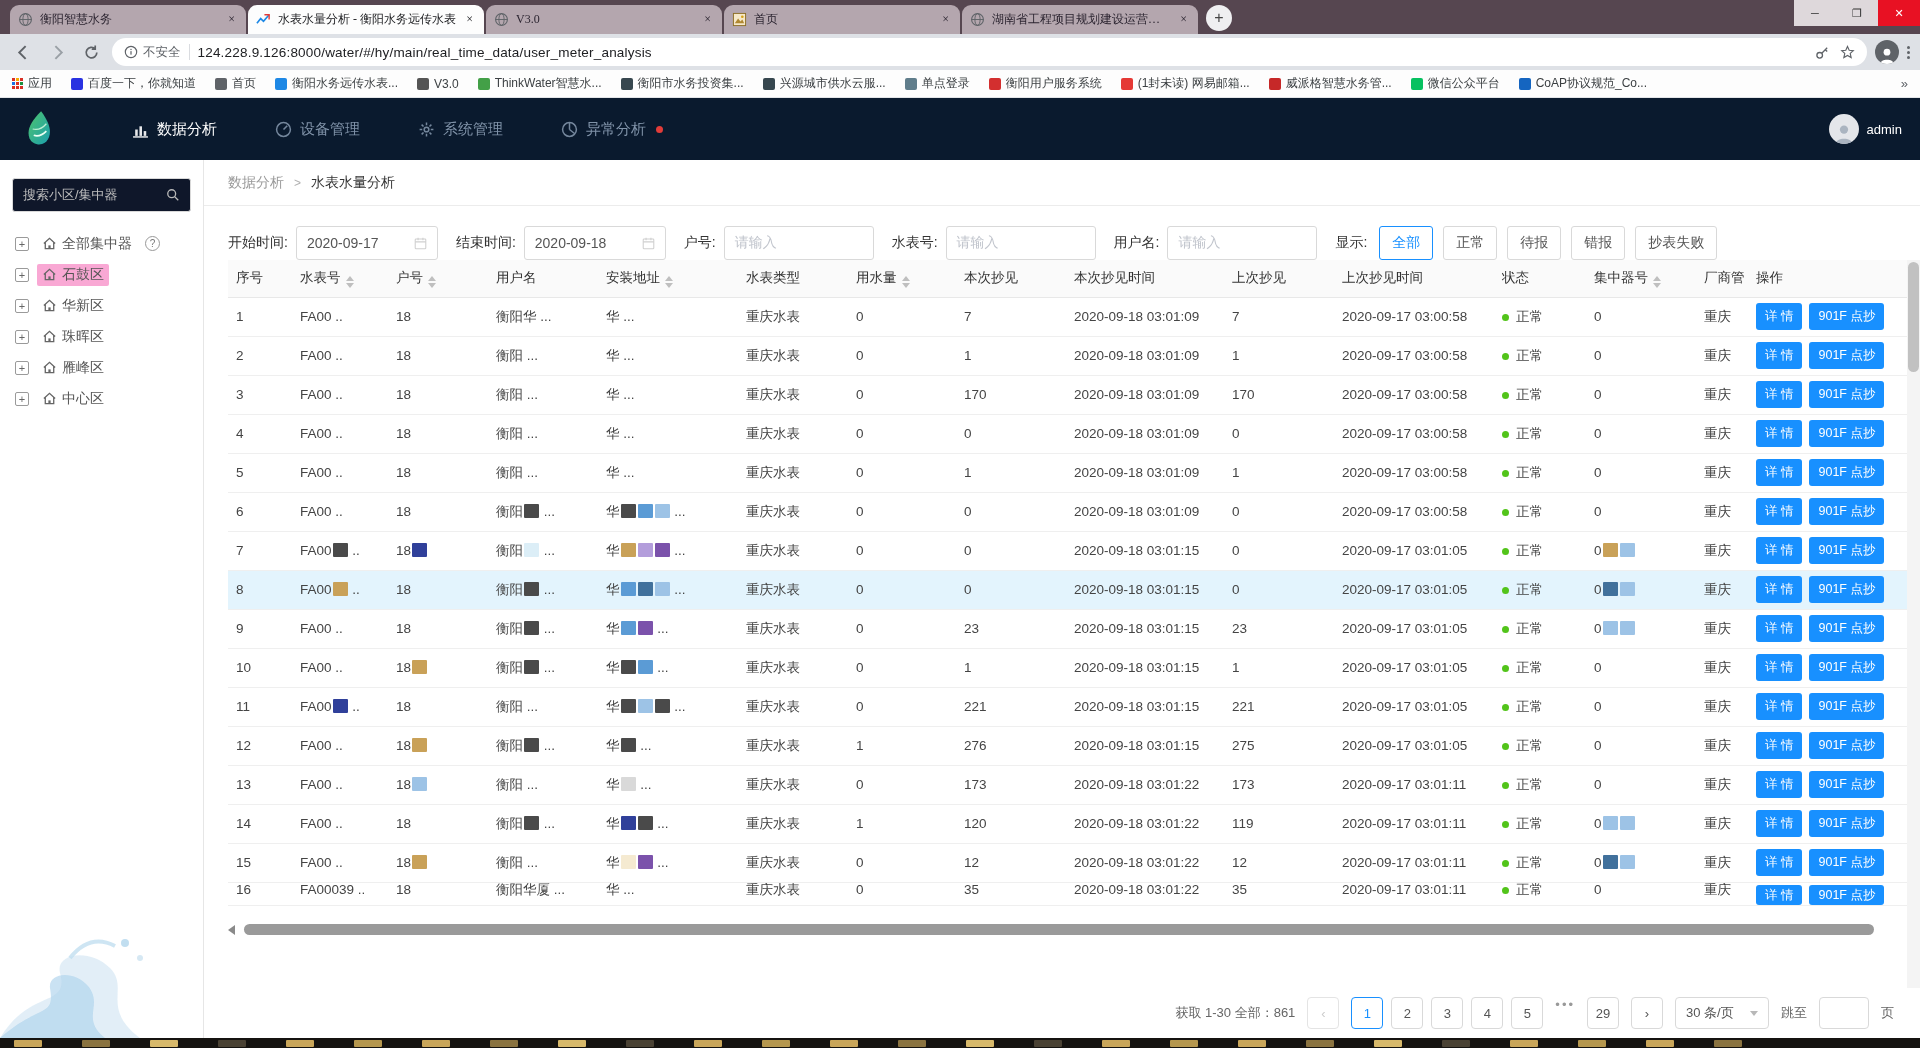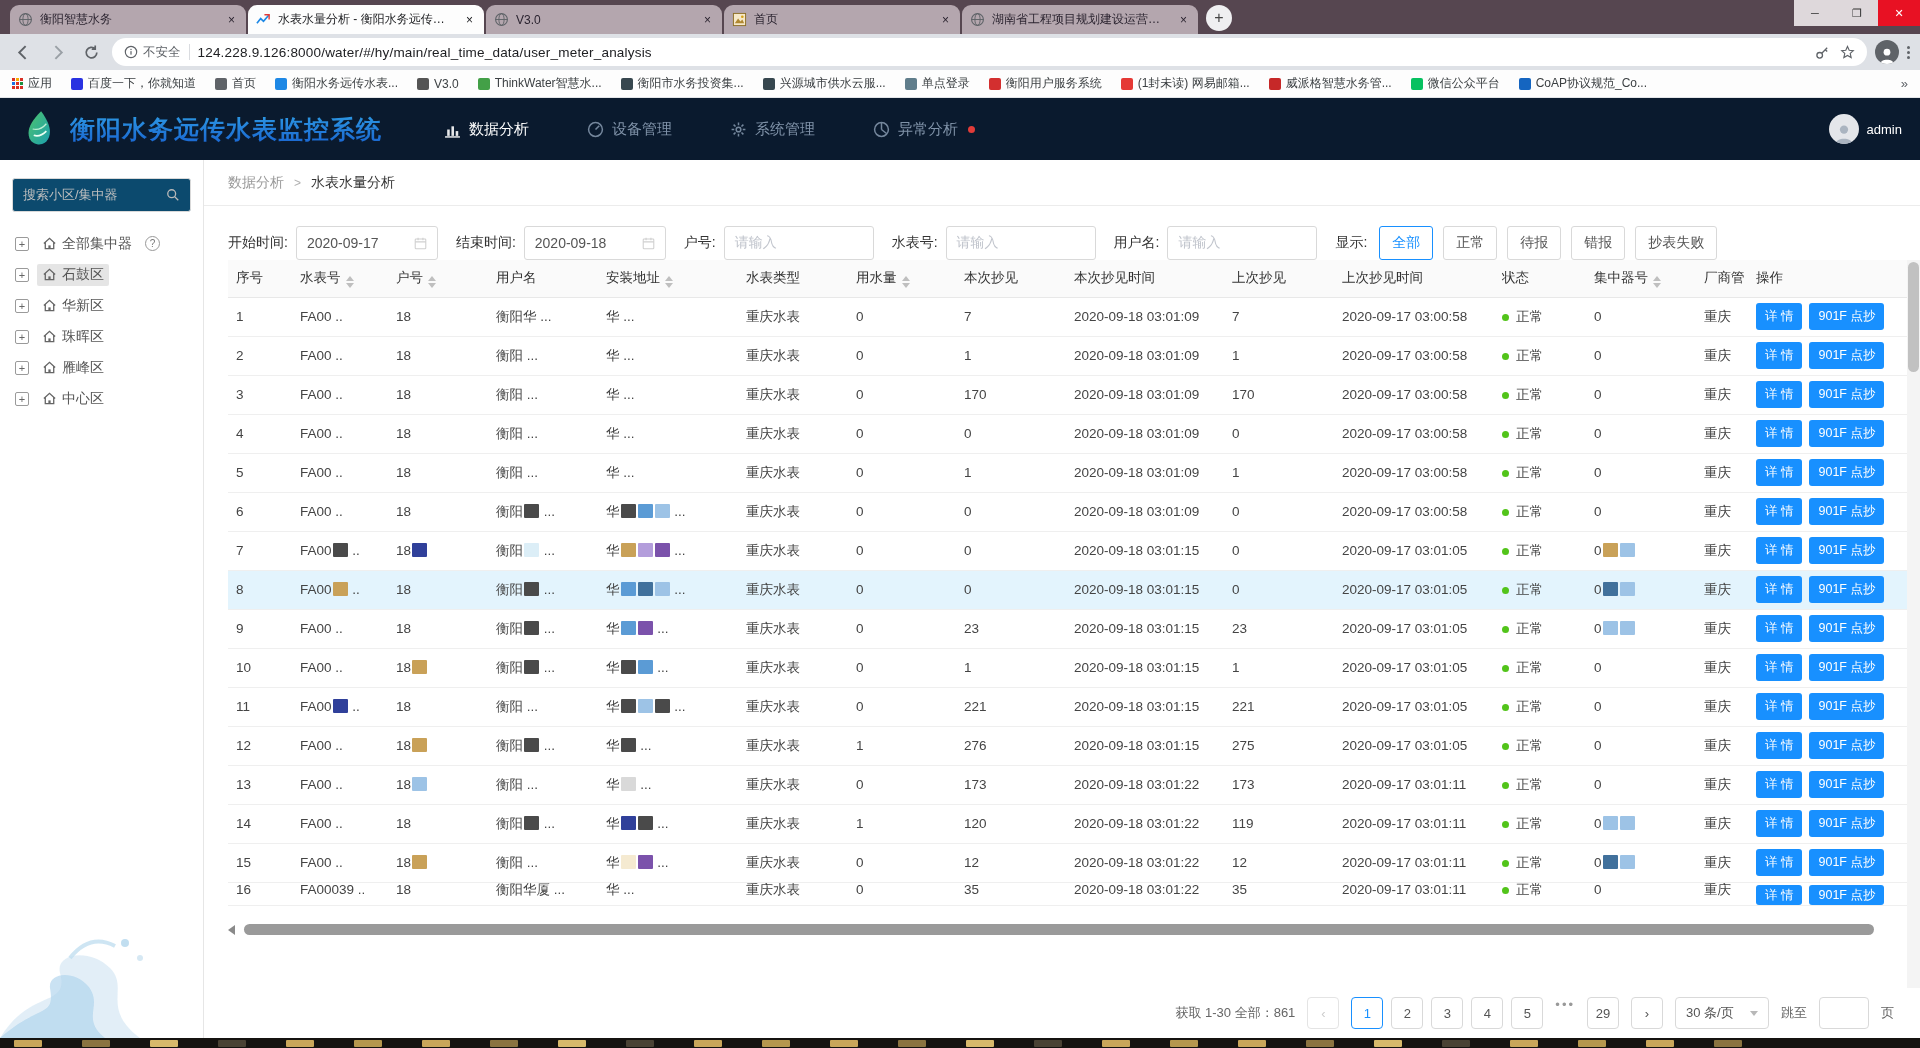--- a/index.html
+++ b/index.html
@@ -56,27 +56,27 @@
   .navitem svg { opacity:.9; }
   .reddot { width:7px; height:7px; border-radius:50%; background:#e23c39; margin-left:2px; }
   .userbox { margin-left:auto; display:flex; align-items:center; gap:8px; color:#fff; font-size:13px; }
   .avatar { width:30px; height:30px; border-radius:50%; background:#e4e6ea; overflow:hidden; display:flex; align-items:flex-end; justify-content:center; }
 
   
   .page { display:flex; height:878px; }
   .sidebar { width:204px; border-right:1px solid #e6e6e6; position:relative; flex:0 0 204px; }
   .sb-head { height:46px; line-height:46px; padding:0 16px; font-size:14px; color:#333; border-bottom:1px solid #ececec; }
   .sb-search { margin:18px 12px 14px; height:22px; border:1px solid #d9d9d9; border-radius:3px; display:flex;
-               align-items:center; justify-content:space-between; padding:16px 10px; font-size:13px; color:#bfbfbf; background:#0c4a6e; }
+               align-items:center; justify-content:space-between; padding:16px 10px; font-size:13px; color:#bfbfbf; background:#0f172a; }
   .tree { padding:2px 0 0 15px; font-size:14px; color:#555; }
   .treeitem { display:flex; align-items:center; gap:8px; height:31px; }
   .plusbox { width:14px; height:14px; border:1px solid #9a9a9a; border-radius:2px; color:#666; font-size:11px;
              line-height:12px; text-align:center; background:#fff; flex:0 0 14px; }
   .tlabel { display:flex; align-items:center; gap:5px; padding:2px 5px; border-radius:2px; }
-  .tlabel.sel { background:#e5e5e5; }
+  .tlabel.sel { background:#f9a8d4; }
   .qmark { width:15px; height:15px; border:1px solid #999; border-radius:50%; font-size:10px; color:#777;
            display:flex; align-items:center; justify-content:center; }
   .splash { position:absolute; left:0; bottom:0; width:200px; height:150px; opacity:.85; pointer-events:none; }
 
   main { flex:1; display:flex; flex-direction:column; min-width:0; position:relative; }
   .crumbs { height:46px; display:flex; align-items:center; gap:10px; padding:0 24px; font-size:14px;
             border-bottom:1px solid #ececec; }
   .crumbs .c1 { color:#999; } .crumbs .sep { color:#b0b0b0; font-size:12px; } .crumbs .c2 { color:#333; }
 
   .filters { display:flex; align-items:center; gap:8px; padding:20px 0 0 24px; font-size:14px; color:#333; white-space:nowrap; }
@@ -135,21 +135,21 @@
   .caret { width:0; height:0; border-left:4px solid transparent; border-right:4px solid transparent; border-top:5px solid #b8b8b8; }
   .jump { width:50px; height:32px; border:1px solid #d9d9d9; border-radius:4px; background:#fff; }
 
   .taskbar { height:10px; background:#151310; display:flex; align-items:center; gap:40px; padding:0 14px; overflow:hidden; }
   .tk { width:28px; height:7px; border-radius:1px; flex:0 0 28px; }
 </style>
 </head>
 <body>
 
 <div class="tabstrip">
-  <div id="tabs" style="display:flex;align-items:flex-end;min-width:0;max-width:1360px;">
+  <div id="tabs" style="display:flex;align-items:flex-end;min-width:0;max-width:1360px;font-family:Liberation Serif, serif;">
       <div class="tab">
         <svg class="fav" viewBox="0 0 16 16">
           <circle cx="8" cy="8" r="6.3" stroke="#5f6368" fill="none" stroke-width="1.2"></circle>
           <ellipse cx="8" cy="8" rx="2.8" ry="6.3" stroke="#5f6368" fill="none" stroke-width="1"></ellipse>
           <path d="M1.7 8 H14.3" stroke="#5f6368" stroke-width="1"></path>
         </svg>
         <span class="t">衡阳智慧水务</span>
         <span class="x">×</span>
       </div>
       <div class="tab active">
@@ -323,21 +323,20 @@
     <defs>
         <linearGradient id="lg" x1="0" y1="0" x2="1" y2="1">
       <stop offset="0" stop-color="#4fc46c"></stop>
           <stop offset="1" stop-color="#1b9fae"></stop>
         </linearGradient>
       </defs>
     <path d="M22 3 C12 13 8 21 11 29 a10 10 0 0 0 16 3 c6 -7 4 -17 -5 -29z" fill="url(#lg)"></path>
     <path d="M15 26 q6 2 12 -4" stroke="#eafff2" stroke-width="1.6" fill="none"></path>
     <path d="M14 20 q7 2 13 -5" stroke="#bef0d4" stroke-width="1.2" fill="none"></path>
   </svg>
-  <div class="apptitle">衡阳水务远传水表监控系统</div>
   <div class="mainnav" id="mainnav">
       <div class="navitem active">
         <svg width="17" height="17" viewBox="0 0 16 16">
           <path d="M1 15 H15" stroke="currentColor" stroke-width="1.4"></path>
           <rect x="3" y="8" width="2.4" height="6" fill="currentColor"></rect>
           <rect x="7" y="5" width="2.4" height="9" fill="currentColor"></rect>
           <rect x="11" y="9.5" width="2.4" height="4.5" fill="currentColor"></rect>
         </svg>
         <span>数据分析</span>
       </div>

